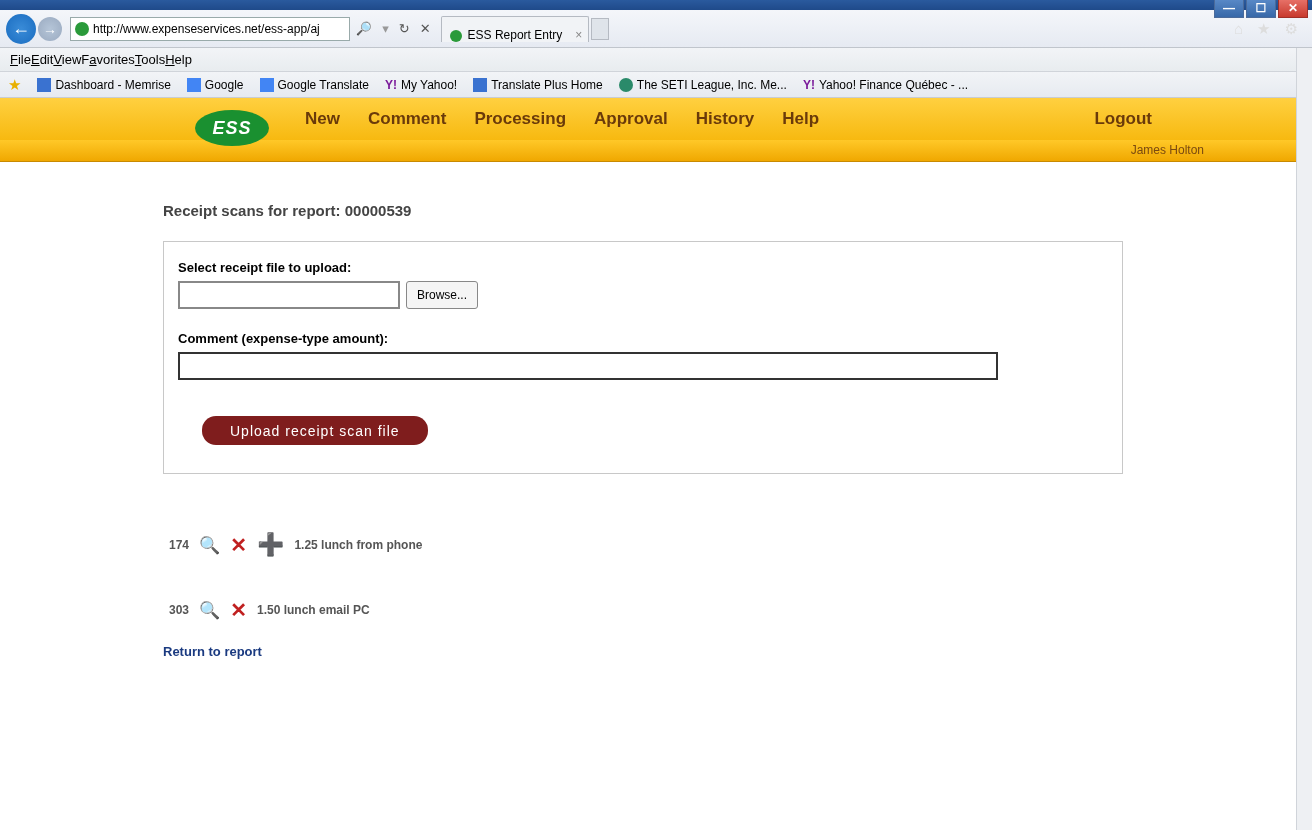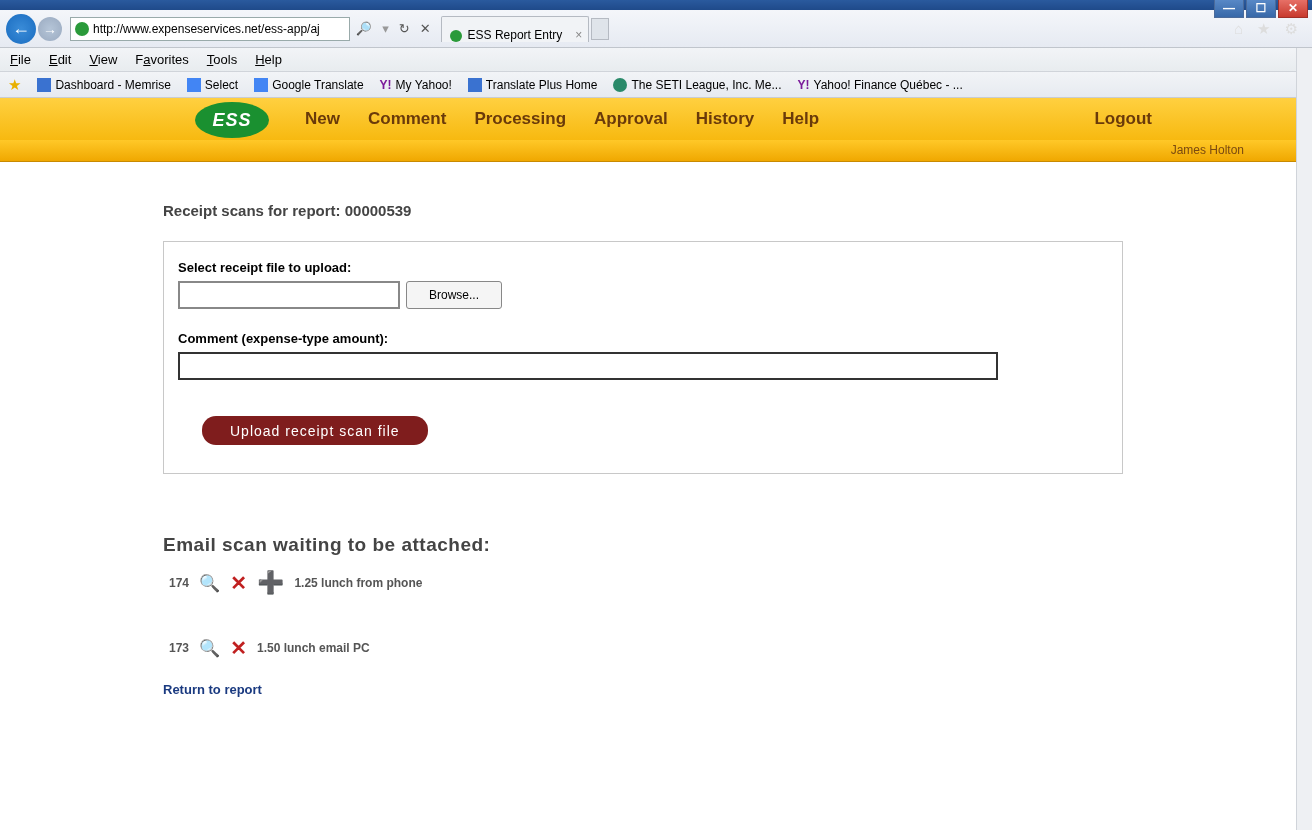--- a/index.html
+++ b/index.html
@@ -19,49 +19,49 @@
 .addr-input { flex: 0 0 280px; margin-left: 8px; height: 24px; background: #fff; border: 1px solid #9aa; display: flex; align-items: center; padding: 0 4px; font-size: 12px; }
 .addr-ico { width: 14px; height: 14px; border-radius: 7px; background: #2a9a3a; margin-right: 4px; }
 .addr-right { margin-left: 6px; display: flex; align-items: center; gap: 10px; color: #555; font-size: 13px; }
 .tab { margin-left: 10px; height: 26px; background: #f1f3f6; border: 1px solid #b5bac2; border-bottom: none; border-radius: 2px 2px 0 0; display: flex; align-items: flex-end; padding: 0 26px 0 8px; position: relative; font-size: 12px; }
 .tab .tab-ico { width: 12px; height: 12px; border-radius: 6px; background: #2a9a3a; margin-right: 6px; }
 .tab .tab-x { position: absolute; right: 6px; color: #888; cursor: pointer; }
 .newtab { width: 18px; height: 22px; background: #dfe4ea; border: 1px solid #b5bac2; margin-left: 2px; }
 .chrome-right { margin-left: auto; display: flex; gap: 14px; color: #ddd; font-size: 15px; padding-right: 8px; }
 
 
-.menu-row { height: 24px; background: linear-gradient(#f2f4f7,#e8ecef); display: flex; align-items: center; padding: 0 10px; gap: 18px; border-bottom: 1px solid #d0d4da; font-size: 13px; }
+.menu-row { height: 24px; background: linear-gradient(#f2f4f7,#e8ecef); display: flex; align-items: center; padding: 0 10px; border-bottom: 1px solid #d0d4da; font-size: 13px; }
 .menu-row span { cursor: pointer; }
 .menu-row span u { text-decoration: underline; }
 
 
 .bmk-row { height: 26px; background: linear-gradient(#f2f4f7,#e6eaf0); display: flex; align-items: center; padding: 0 8px; gap: 16px; border-bottom: 1px solid #c8ccd2; font-size: 12px; }
 .bmk { display: flex; align-items: center; gap: 4px; cursor: pointer; }
 .bmk-ico { width: 14px; height: 14px; display: inline-block; }
 
 
 .app-nav { height: 42px; background: linear-gradient(#ffd040, #f7b910); display: flex; align-items: center; padding: 0 0 0 195px; position: relative; }
-.logo { position: absolute; left: 195px; top: 4px; width: 74px; height: 36px; }
+.logo { position: absolute; left: 195px; top: 12px; width: 74px; height: 36px; }
 .logo-ellipse { width: 74px; height: 36px; background: #1a9030; border-radius: 50%; display: flex; align-items: center; justify-content: center; color: #fff; font-weight: bold; font-size: 18px; letter-spacing: 1px; font-style: italic; }
 .nav-links { margin-left: 110px; display: flex; gap: 28px; font-size: 17px; font-weight: bold; color: #6a3a0a; }
 .nav-links span { cursor: pointer; }
 .logout { margin-left: auto; margin-right: 160px; font-size: 17px; font-weight: bold; color: #6a3a0a; cursor: pointer; }
 
-.userbar { height: 22px; background: linear-gradient(#ffc828,#f0a800); text-align: right; padding: 3px 68px 0 0; color: #7a4a10; font-size: 12px; border-bottom: 1px solid #c88a00; }
+.userbar { height: 22px; background: linear-gradient(#ffc828,#f0a800); text-align: right; padding: 3px 108px 0 0; color: #7a4a10; font-size: 12px; border-bottom: 1px solid #c88a00; }
 
 .content { padding: 40px 0 0 0; }
 .content-inner { width: 960px; margin: 0 auto 0 163px; }
 
 h2 { font-size: 15px; font-weight: bold; color: #444; margin-bottom: 22px; font-family: Verdana, Arial, sans-serif; }
 
 .panel { border: 1px solid #c8c8c8; padding: 18px 14px 28px 14px; margin-bottom: 60px; }
 .lbl { font-size: 13px; font-weight: bold; margin-bottom: 6px; display: block; }
 .file-row { display: flex; gap: 6px; margin-bottom: 22px; }
 .file-input { width: 222px; height: 28px; border: 2px solid #888; background: #fff; }
-.browse-btn { height: 28px; padding: 0 22px; border: 1px solid #888; background: #f5f5f5; cursor: pointer; font-size: 12px; border-radius: 3px; }
+.browse-btn { height: 28px; padding: 0 10px; border: 1px solid #888; background: #f5f5f5; cursor: pointer; font-size: 12px; border-radius: 3px; }
 .comment-input { width: 820px; height: 28px; border: 2px solid #333; background: #fff; margin-bottom: 36px; padding: 0 4px; }
 .upload-btn { background: #7f1d1d; color: #fff; border: none; border-radius: 14px; height: 29px; padding: 0 28px; font-size: 14px; letter-spacing: 1px; cursor: pointer; margin-left: 24px; }
 
 .section-h { font-size: 19px; font-weight: bold; color: #444; margin-bottom: 16px; font-family: Verdana, Arial, sans-serif; letter-spacing: 0.5px; }
 .scan-row { display: flex; align-items: center; gap: 10px; font-size: 12px; font-weight: bold; color: #555; margin-bottom: 44px; padding-left: 6px; }
 .scan-row .id { }
 .mag-icon, .x-icon, .plus-icon { cursor: pointer; font-size: 17px; line-height: 1; }
 .mag-icon { color: #8a7a20; }
 .x-icon { color: #c02020; font-size: 20px; }
 .plus-icon { color: #1048b0; font-size: 22px; font-weight: bold; }
@@ -118,21 +118,21 @@
 </div>
 
 <div class="bmk-row">
   <span class="bmk" style="color:#e8b000;font-size:15px">★</span>
   <span class="bmk">
       <span class="bmk-ico" style="background:#3a72d0"></span>
       <span>Dashboard - Memrise</span>
     </span>
   <span class="bmk">
       <span class="bmk-ico" style="background:#4285f4"></span>
-      <span>Select</span>
+      <span>Google</span>
     </span>
   <span class="bmk">
       <span class="bmk-ico" style="background:#4285f4"></span>
       <span>Google Translate</span>
     </span>
   <span class="bmk">
       <span style="color:#7a1a9a;font-weight:bold">Y!</span>
       <span>My Yahoo!</span>
     </span>
   <span class="bmk">
@@ -177,31 +177,30 @@
       <label class="lbl">Select receipt file to upload:</label>
       <div class="file-row">
         <input class="file-input" style="">
         <button class="browse-btn">Browse...</button>
       </div>
       <label class="lbl">Comment (expense-type amount):</label>
       <input class="comment-input" style="">
       <button class="upload-btn">Upload receipt scan file</button>
     </div>
 
-    <div class="section-h">Email scan waiting to be attached:</div>
     <div class="scan-row">
       <span class="id">174</span>
       <span class="mag-icon">🔍</span>
       <span class="x-icon">✕</span>
       <span class="plus-icon">➕</span>
       <span>1.25 lunch from phone</span>
     </div>
 
     <div class="scan-row" style="margin-bottom:24px">
-      <span class="id">173</span>
+      <span class="id">303</span>
       <span class="mag-icon">🔍</span>
       <span class="x-icon">✕</span>
       <span>1.50 lunch email PC</span>
     </div>
 
     <div class="return-link">Return to report</div>
   </div>
 </div>
 
 <div class="scrollbar"></div>

